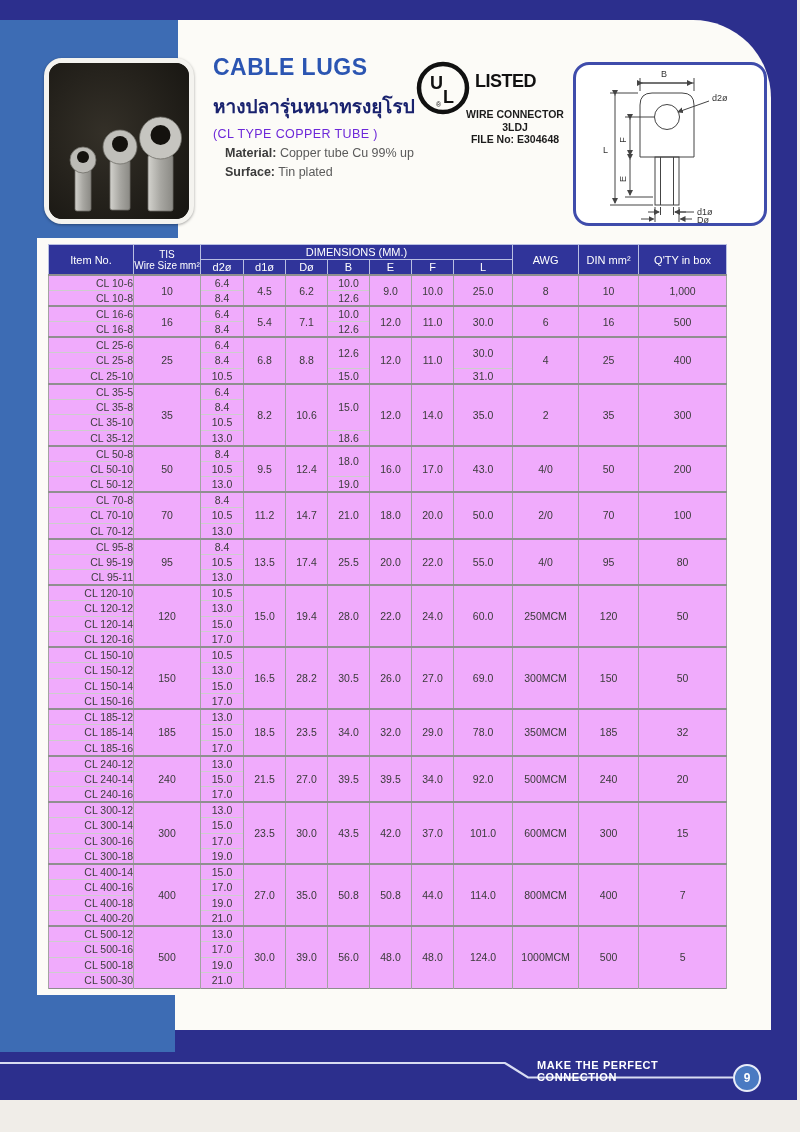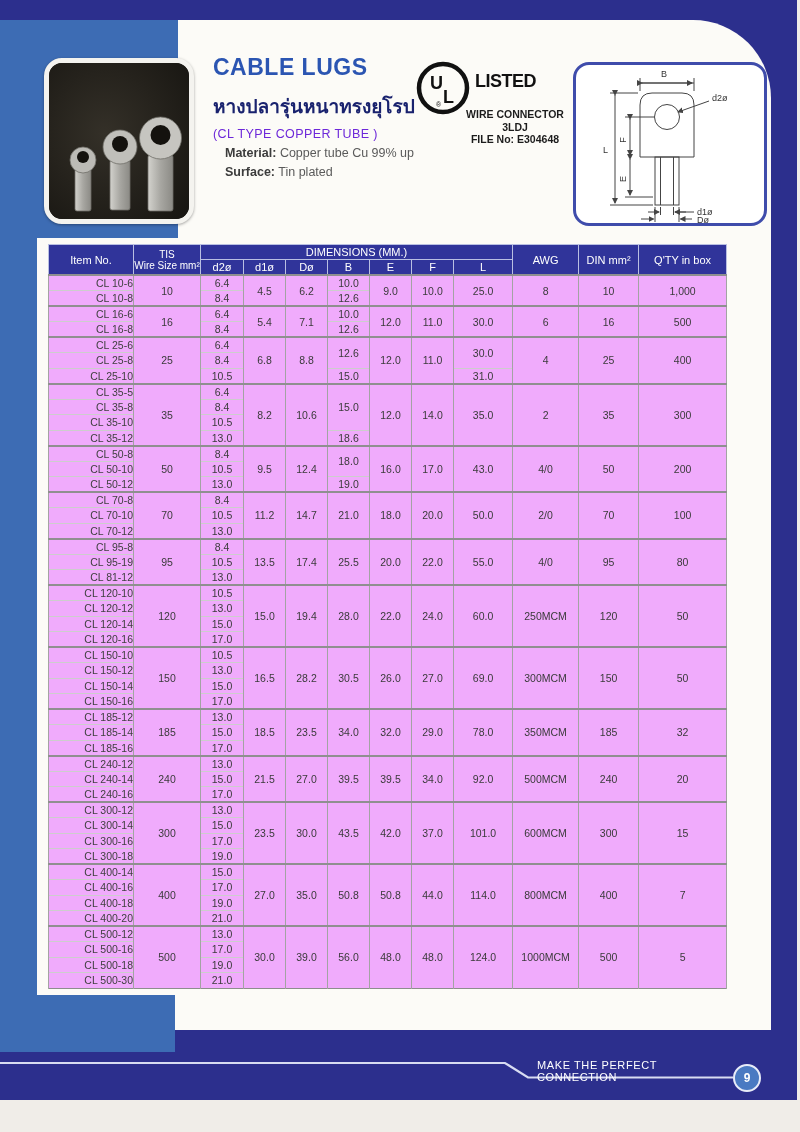--- a/index.html
+++ b/index.html
@@ -55,21 +55,21 @@
                   font-size:10.5px; color:#3a3a3a; text-align:center; height:15.5px;
                   padding:0; line-height:12px; }
   table.spec td.c-item { text-align:right; color:#404040; }
   table.spec tr.group-start td { border-top:2px solid #8f8f8f; }
   table.spec td.rowline { border-top:1px solid #cdcdcd; }
 
   
   .footer { position:absolute; left:0; top:1030px; width:797px; height:70px; background:#2c2f8d; z-index:3; }
   .footer-line { position:absolute; left:0; top:1030px; width:797px; height:70px; z-index:5; pointer-events:none; }
   .slogan { position:absolute; left:537px; top:1059px; width:196px; z-index:5; color:#fff;
-            font-size:11px; font-weight:normal; letter-spacing:.6px; }
+            font-size:11px; font-weight:bold; letter-spacing:.6px; }
   .badge { position:absolute; left:733px; top:1064px; width:28px; height:28px; border-radius:50%;
            background:#4a7ac2; border:2px solid #e8ecf8; z-index:6; color:#fff; font-size:12px;
            font-weight:bold; text-align:center; line-height:24px; }
 </style>
 </head>
 <body>
 
 <div class="page">
 
   <div class="navy-top"></div>
@@ -377,21 +377,21 @@
             <td rowspan="3">55.0</td>
             <td rowspan="3">4/0</td>
             <td rowspan="3">95</td>
             <td rowspan="3">80</td>
           </tr>
           <tr>
             <td class="c-item rowline">CL 95-19</td>
             <td class="rowline">10.5</td>
           </tr>
           <tr>
-            <td class="c-item rowline">CL 81-12</td>
+            <td class="c-item rowline">CL 95-11</td>
             <td class="rowline">13.0</td>
           </tr>
           <tr class="group-start">
             <td class="c-item">CL 120-10</td>
             <td rowspan="4">120</td>
             <td>10.5</td>
             <td rowspan="4">15.0</td>
             <td rowspan="4">19.4</td>
             <td rowspan="4">28.0</td>
             <td rowspan="4">22.0</td>

